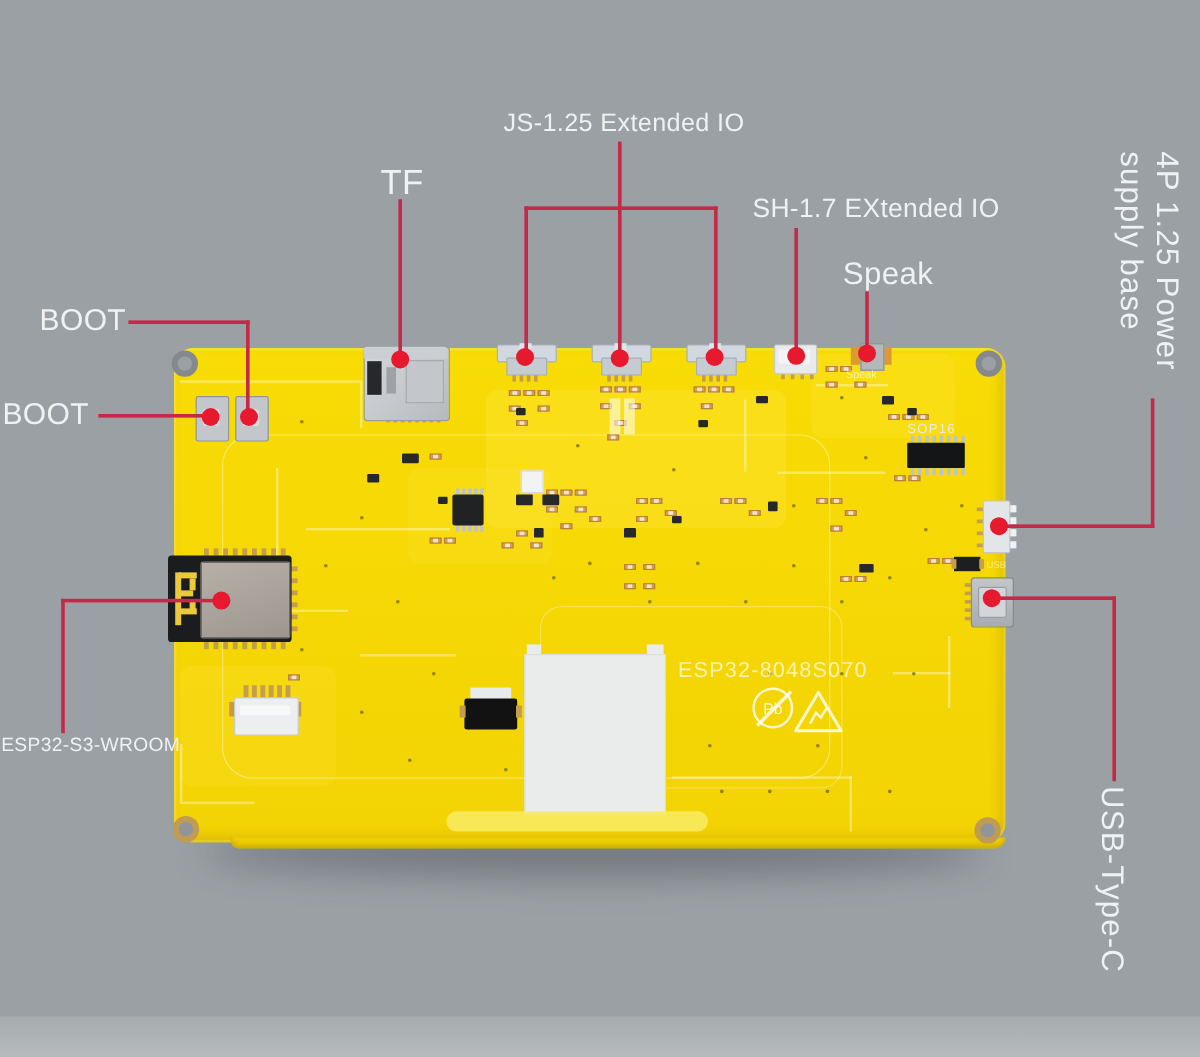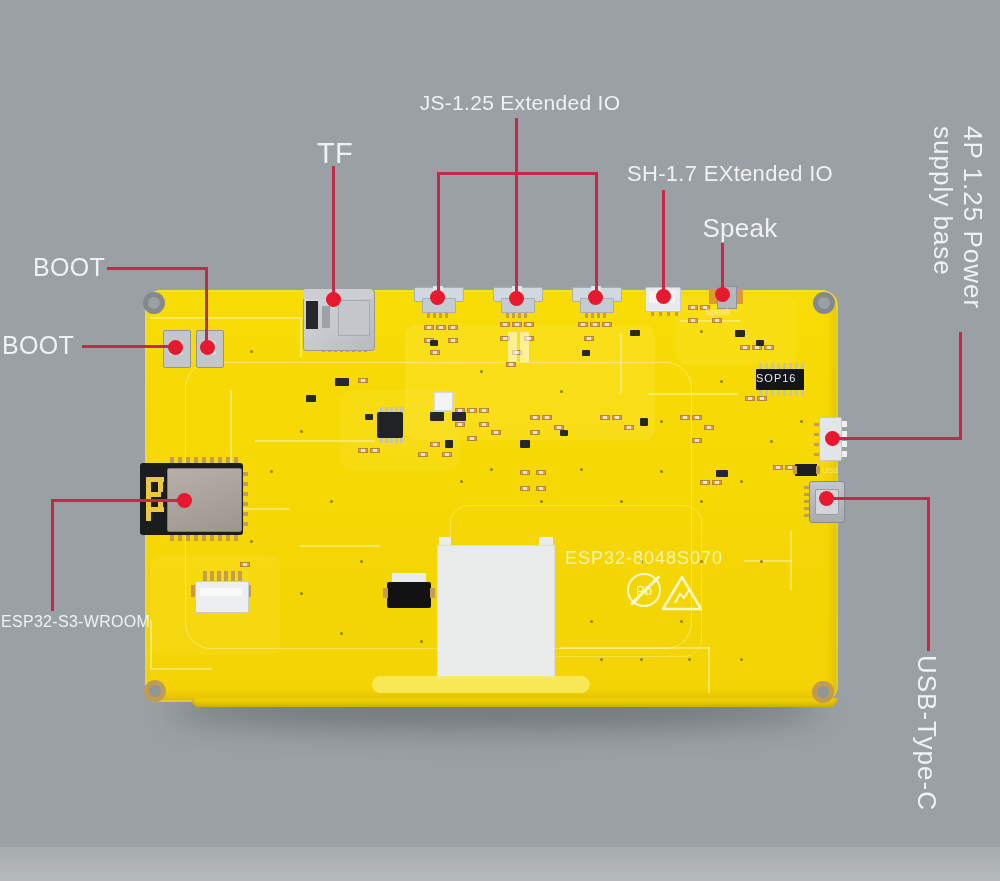--- a/index.html
+++ b/index.html
@@ -308,21 +308,21 @@
     <div style="position:absolute;left:163px;top:330px;width:26px;height:36px;background:#c3c7cb;border:1px solid #90959a;border-radius:2px;"></div>
     <div style="position:absolute;left:169px;top:341px;width:14px;height:14px;background:#dcdfe1;border-radius:2px;"></div>
   </div>
   <div class="comp">
     <div style="position:absolute;left:196px;top:330px;width:26px;height:36px;background:#c3c7cb;border:1px solid #90959a;border-radius:2px;"></div>
     <div style="position:absolute;left:202px;top:341px;width:14px;height:14px;background:#dcdfe1;border-radius:2px;"></div>
   </div>
 
   <div class="comp">
     <div style="position:absolute;left:756px;top:369px;width:48px;height:21px;background:#141517;border-radius:1px;"></div>
-    <div class="silk" style="left:756px;top:372px;width:27px;text-align:center;font-size:11px;letter-spacing:1px;color:#e8e8e8;">SOP16</div>
+    <div class="silk" style="left:756px;top:352px;width:27px;text-align:center;font-size:11px;letter-spacing:1px;color:#e8e8e8;">SOP16</div>
   </div>
 
   <div class="comp">
     <div style="position:absolute;left:140px;top:463px;width:103px;height:72px;background:#1a1c1e;border-radius:3px;"></div>
     <div style="position:absolute;left:146px;top:477px;width:5px;height:44px;background:#ecc83e;"></div>
     <div style="position:absolute;left:149px;top:477px;width:15px;height:5px;background:#ecc83e;"></div>
     <div style="position:absolute;left:149px;top:492px;width:12px;height:5px;background:#ecc83e;"></div>
     <div style="position:absolute;left:149px;top:507px;width:15px;height:5px;background:#ecc83e;"></div>
     <div style="position:absolute;left:158px;top:482px;width:5px;height:10px;background:#ecc83e;"></div>
     <div style="position:absolute;left:158px;top:500px;width:5px;height:10px;background:#ecc83e;"></div>

